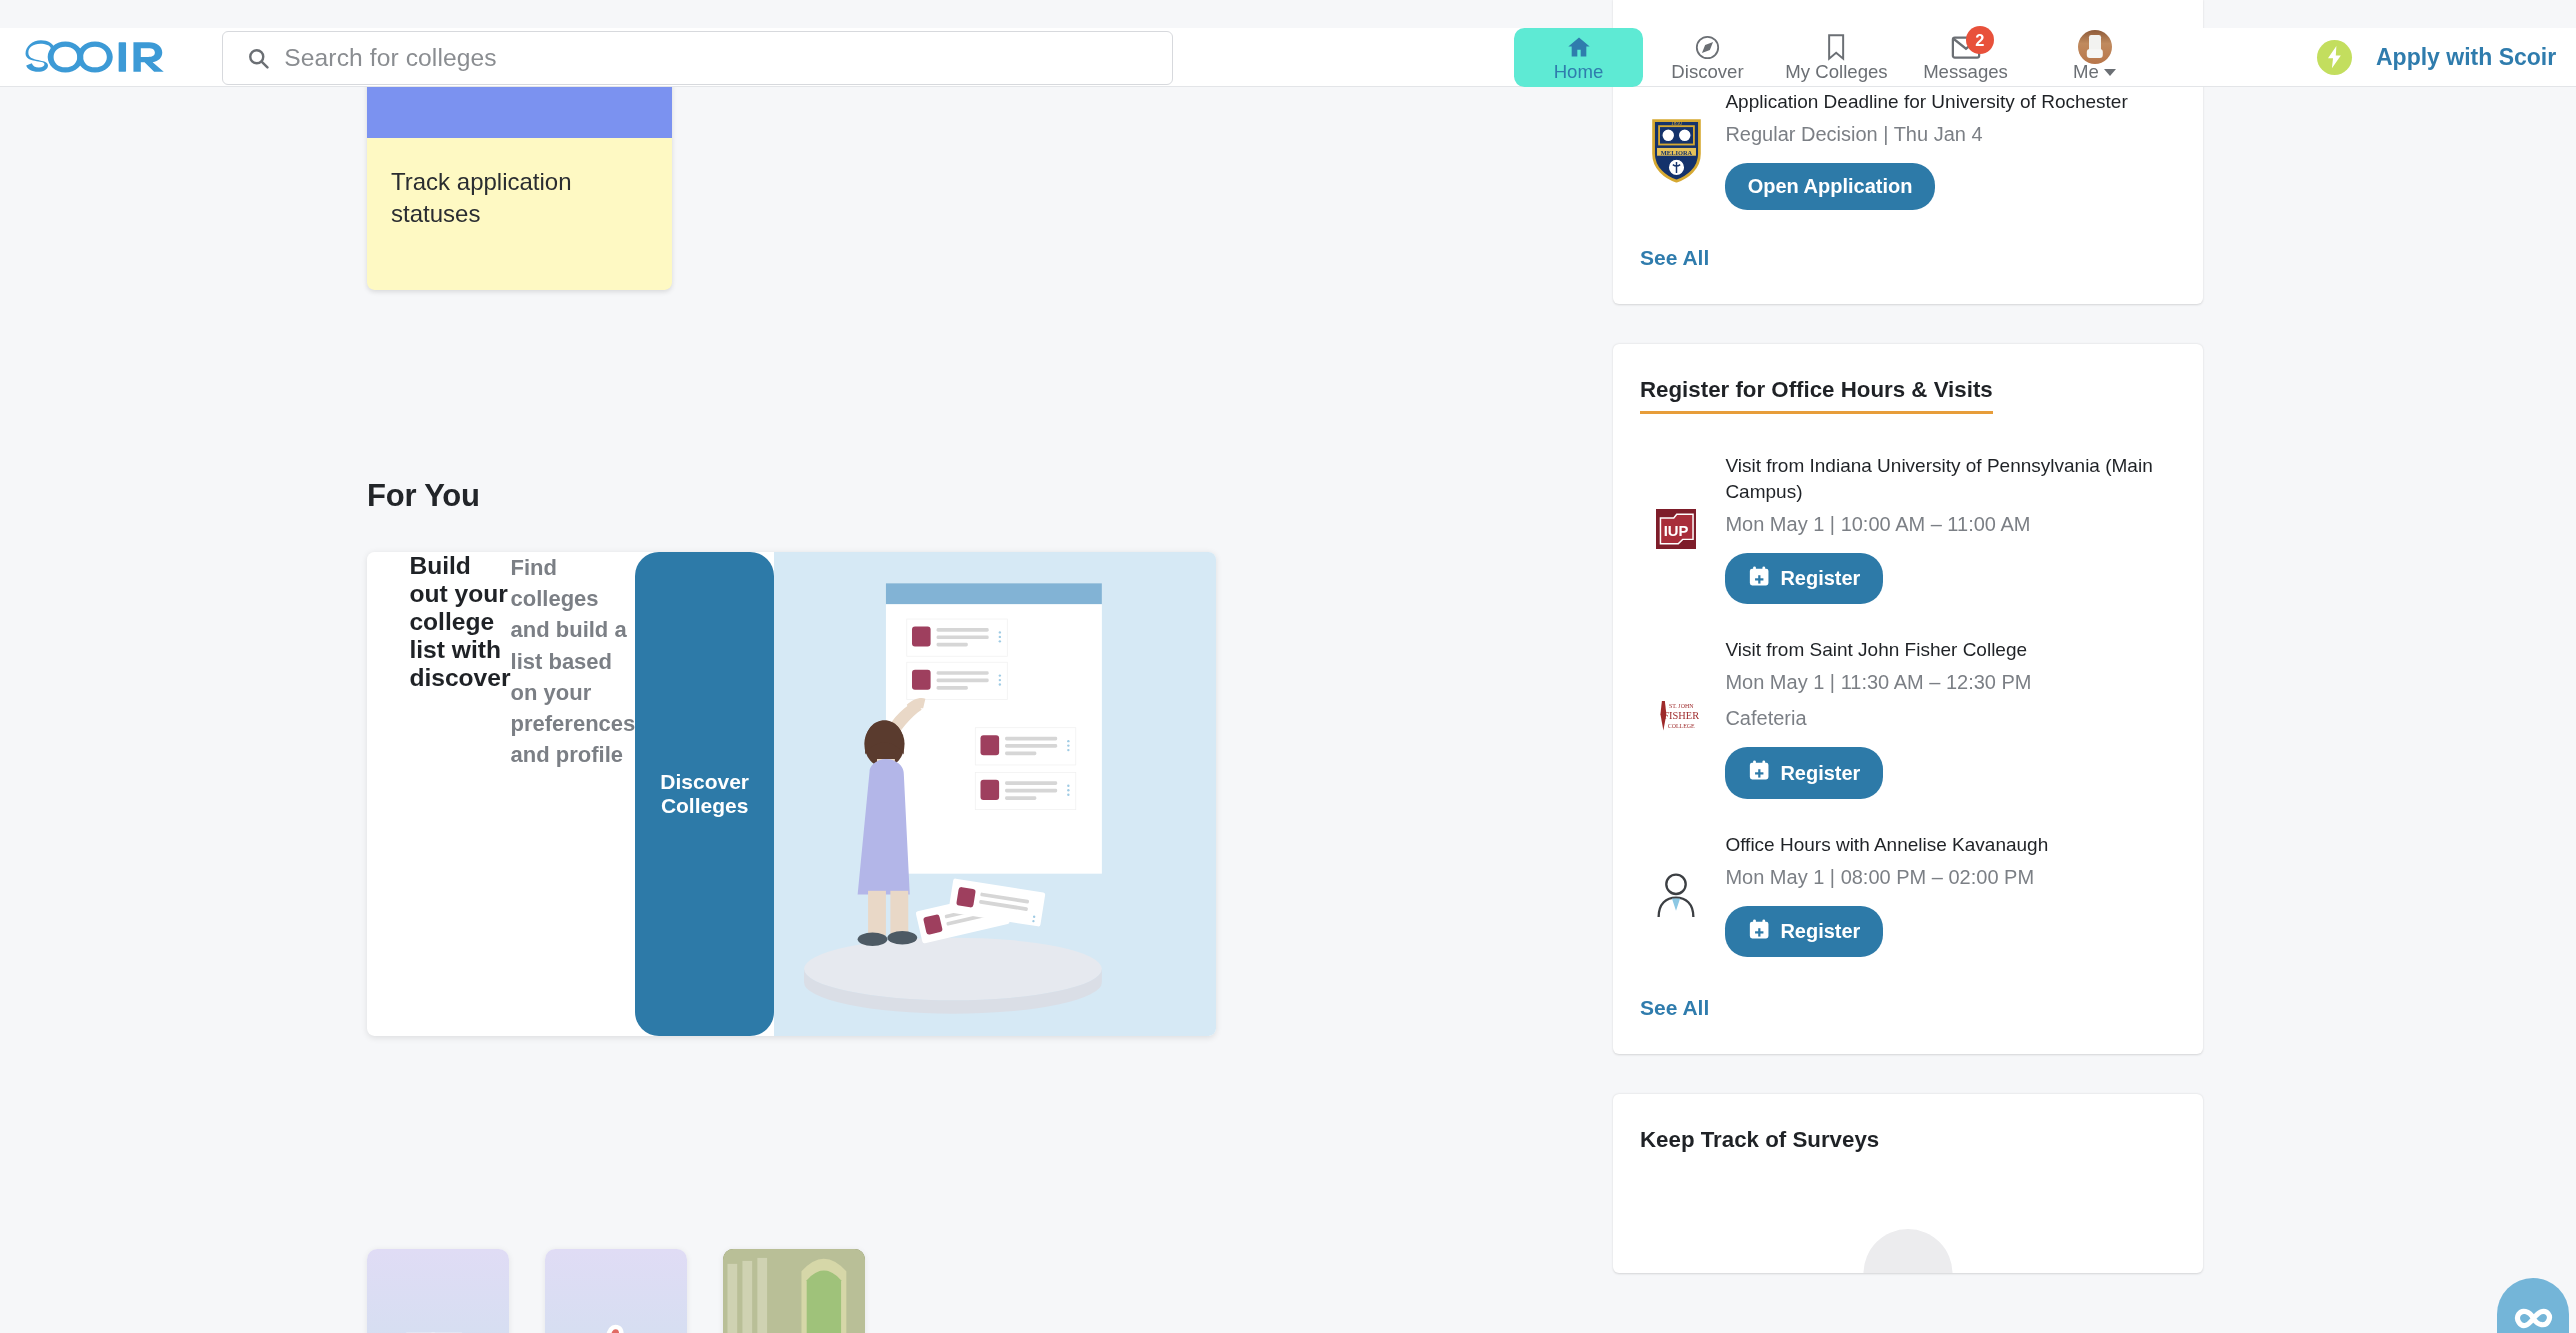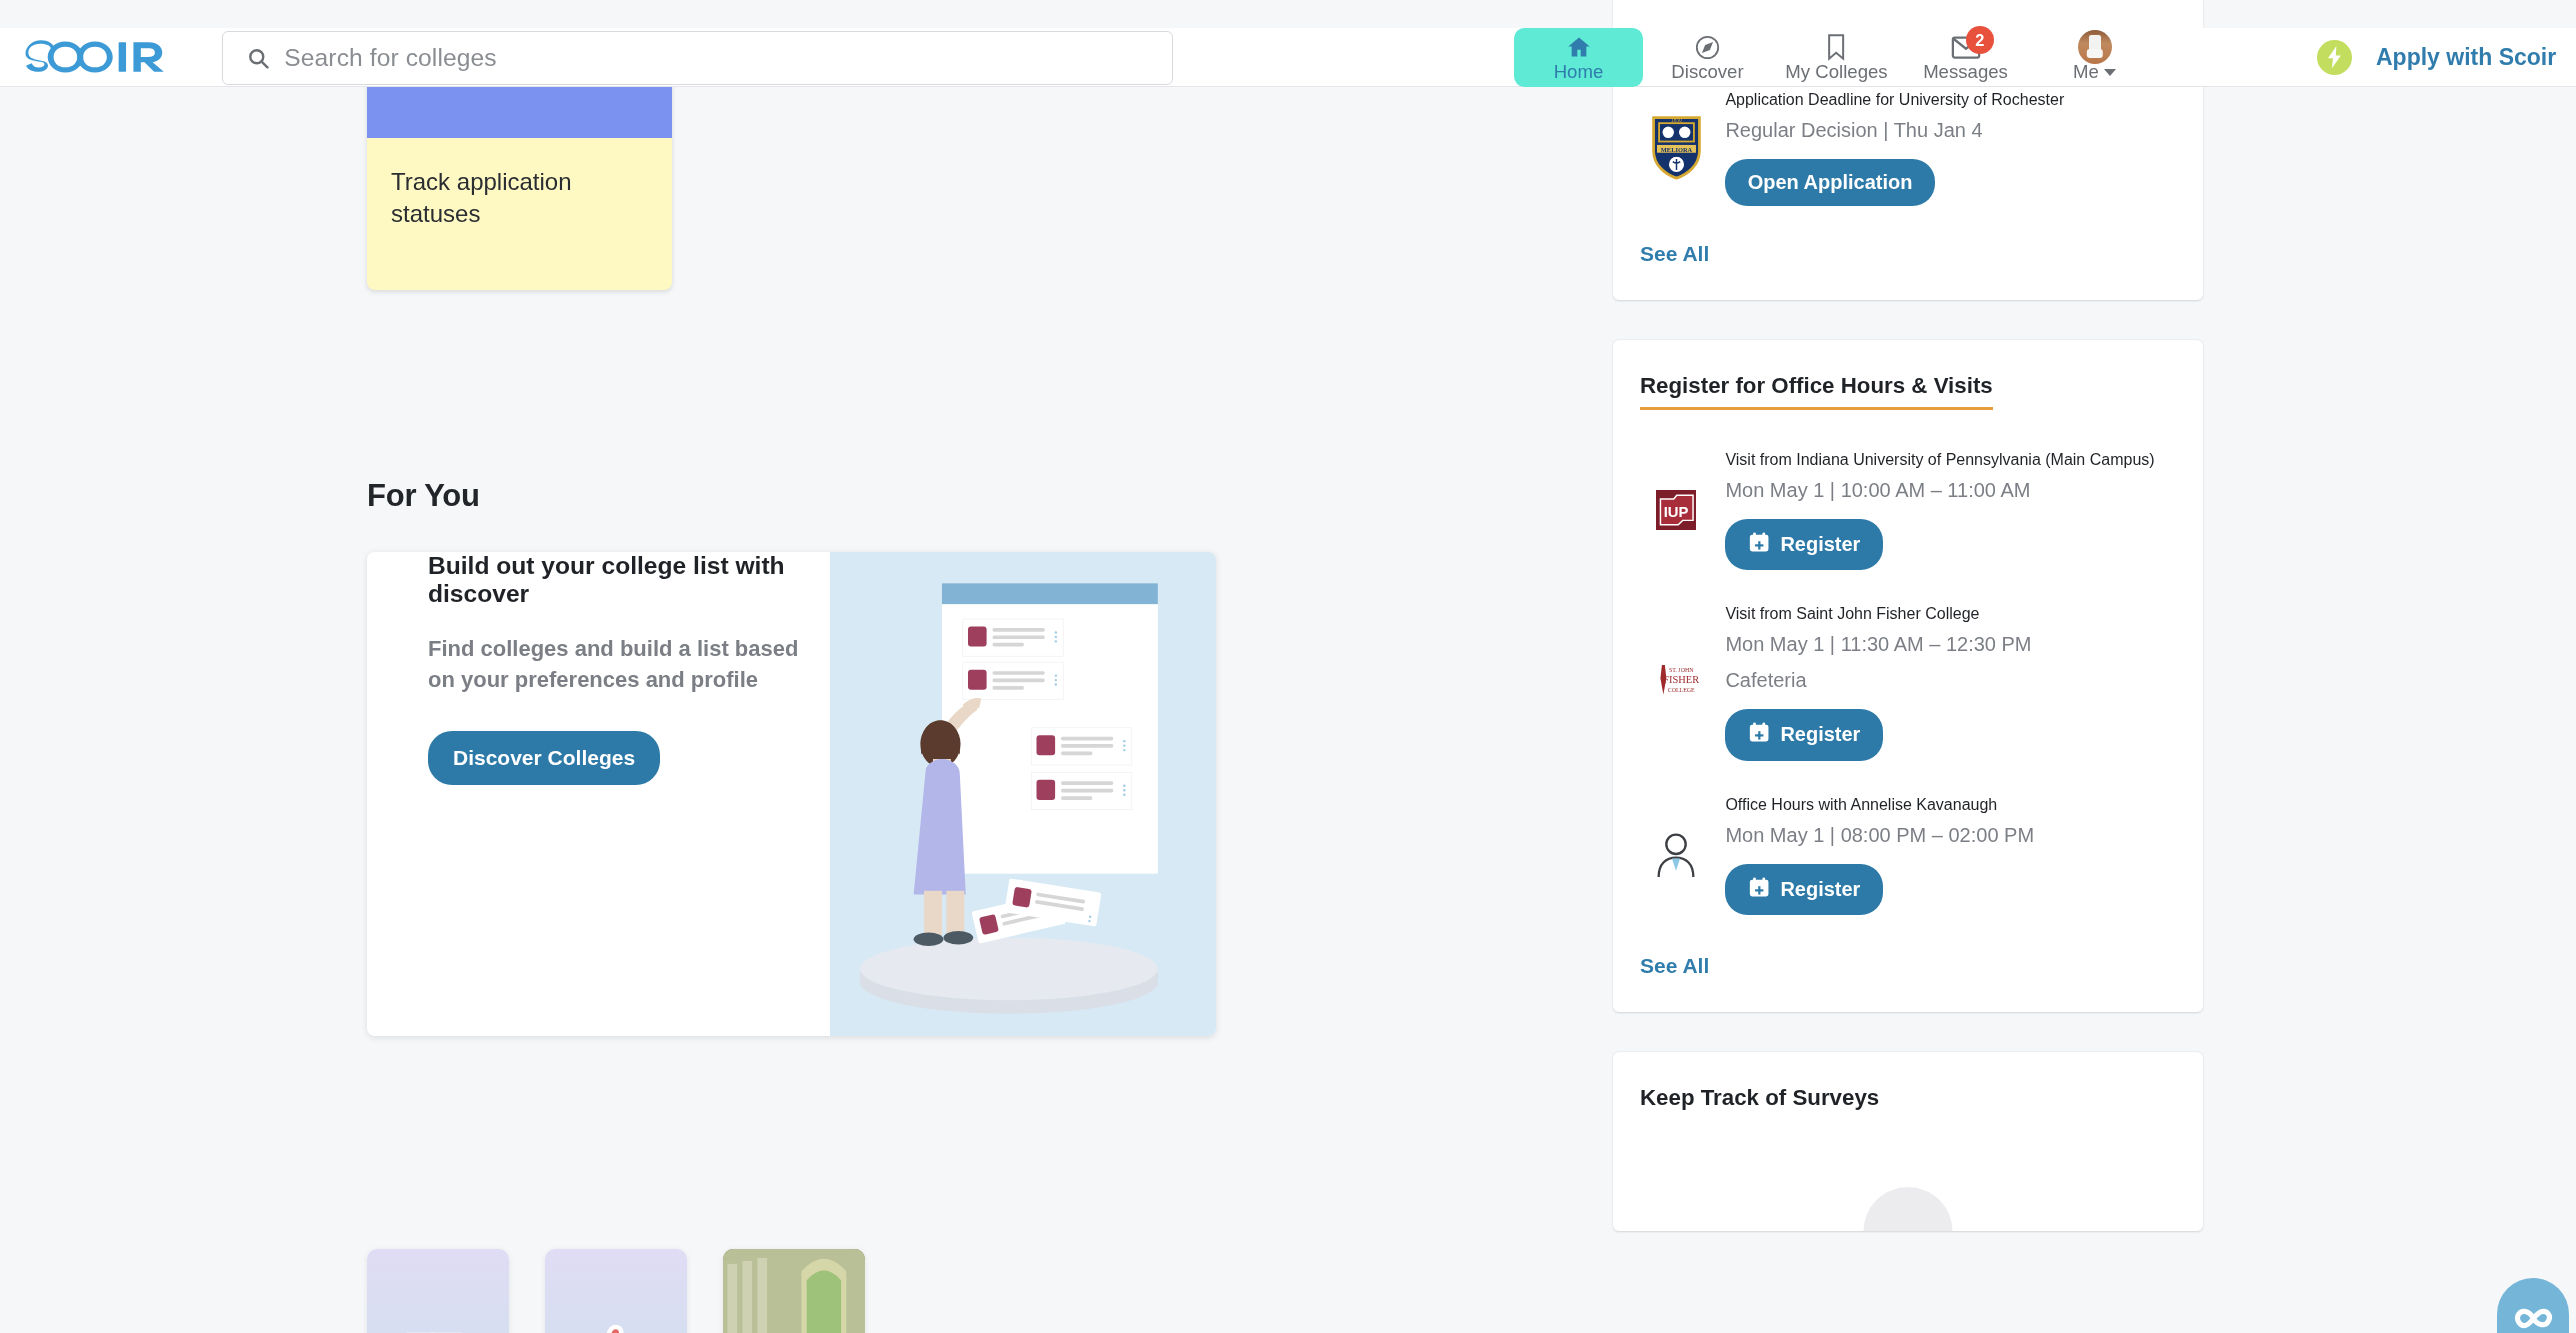--- a/index.html
+++ b/index.html
@@ -140,22 +140,22 @@
 
   .foryou-card {
     position: absolute; left: 367px; top: 493px;
     width: 849px; height: 484px;
     background: #fff;
     border-radius: 7.4px;
     box-shadow: 0 1.5px 6px rgba(0,0,0,0.10);
     display: flex; overflow: hidden;
   }
   .fy-left {
-    width: 463px; padding: 0 0 0 61px;
-    display: flex; flex-direction: column; justify-content: flex-start;
+    width: 407px; padding: 0 0 0 61px;
+    display: flex; flex-direction: row; justify-content: flex-end;
   }
   .fy-heading {
     font-size: 24.6px; font-weight: bold; color: #1f2226;
     margin-bottom: 24.6px;
   }
   .fy-sub {
     font-size: 22px; color: #7b7f85; line-height: 1.42;
     max-width: 395px; margin-bottom: 36px; font-weight: bold;
   }
   .btn-primary {
@@ -206,21 +206,21 @@
 
   .r-item {
     display: flex; padding: 0 0 0 27px;
   }
   .r-logo {
     width: 72px; flex: 0 0 72px;
     display: flex; align-items: center; justify-content: center;
   }
   .r-body { flex: 1; padding-left: 13.4px; }
   .r-title {
-    font-size: 16px; color: #1f2226; line-height: 1.36;
+    font-size: 19px; color: #1f2226; line-height: 1.36;
   }
   .r-meta {
     font-size: 20px; color: #7b7f85; line-height: 1.4; margin-top: 5.2px;
   }
   .btn-blue {
     margin-top: 15px;
     background: #2d7aa8; color: #fff;
     border: none; border-radius: 22.3px;
     font-family: "Liberation Sans", sans-serif;
     font-size: 20px; font-weight: bold;

